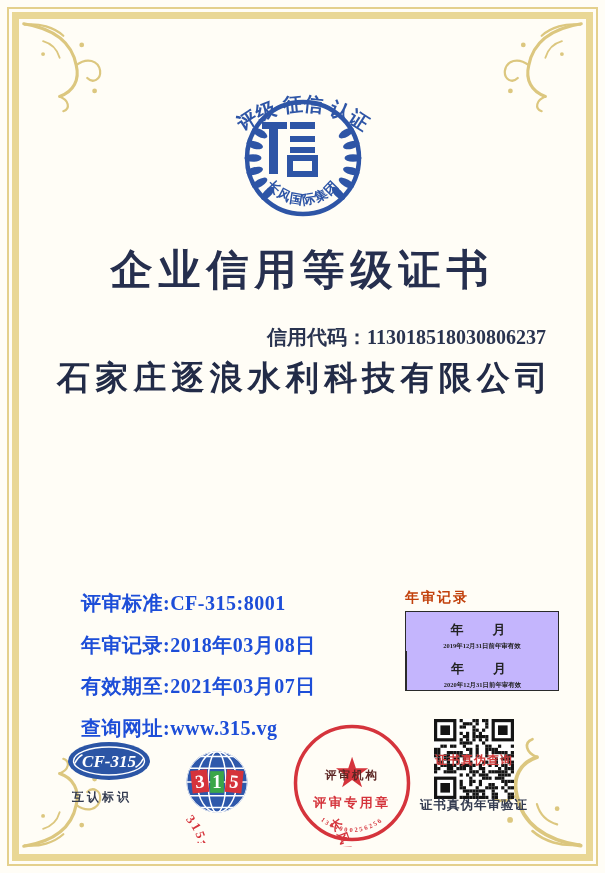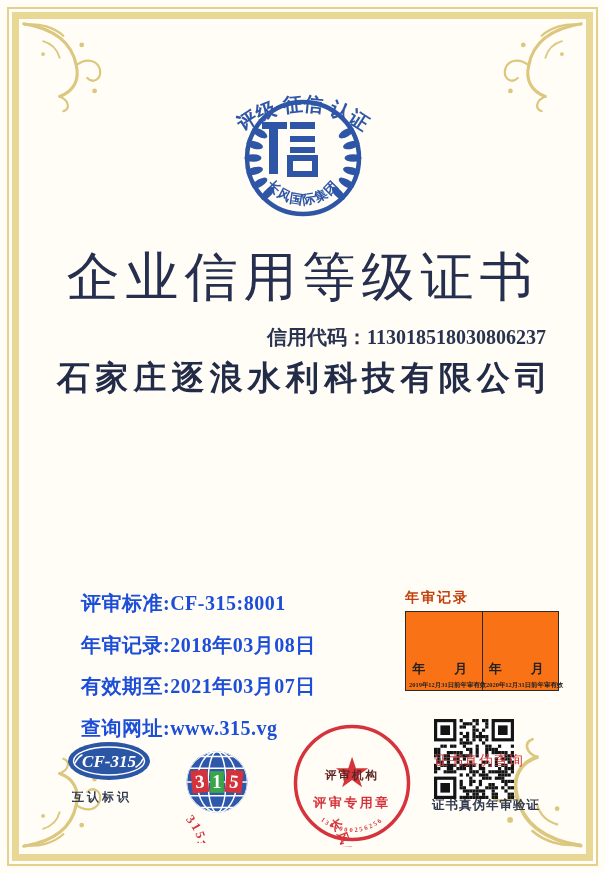--- a/index.html
+++ b/index.html
@@ -11,55 +11,55 @@
   
   .flourish{position:absolute;width:92px;height:92px;color:#dcc77f;}
   .fl-tl{top:21px;left:21px;}
   .fl-tr{top:21px;right:21px;transform:scaleX(-1);}
   .fl-bl{bottom:24px;left:21px;transform:scaleY(-1);}
   .fl-br{bottom:24px;right:21px;transform:scale(-1,-1);width:112px;height:112px;}
   
   .emblem{position:absolute;top:58px;left:50%;transform:translateX(-50%);}
   
   .cert-title{position:absolute;top:242px;left:0;width:100%;text-align:center;
-    font-size:53px;font-weight:400;letter-spacing:6px;color:#262f4e;}
+    font-size:42px;font-weight:700;letter-spacing:6px;color:#262f4e;}
   .credit-line{position:absolute;top:324px;left:58px;right:59px;text-align:right;
     font-size:20px;font-weight:700;color:#29334f;}
   .company{position:absolute;top:356px;left:57px;right:57px;
     font-family:"Liberation Sans","DejaVu Sans",sans-serif;
     font-size:33px;font-weight:900;color:#222b47;
     text-align:justify;text-align-last:justify;}
   .paragraph{position:absolute;top:422px;left:57px;right:55px;
     font-size:19.5px;font-weight:700;color:#2b3551;line-height:38px;
     text-align:justify;text-indent:2em;letter-spacing:.5px;}
   .rating{position:absolute;top:512px;left:0;width:100%;text-align:center;
     font-size:57px;font-weight:900;letter-spacing:10px;color:#cb242e;}
   .details{position:absolute;top:583px;left:81px;font-size:20px;font-weight:700;
     color:#1d4ed8;line-height:41.5px;letter-spacing:.5px;}
   
   .annual{position:absolute;top:589px;left:405px;width:154px;}
   .annual-title{font-size:14px;font-weight:700;color:#c2410c;letter-spacing:2px;margin-bottom:4px;}
-  .annual-box{display:flex;height:78px;border:1.5px solid #2a2a2a;background:#f97316;}
+  .annual-box{display:flex;height:78px;border:1.5px solid #2a2a2a;background:#c4b5fd;flex-direction:column;}
   .annual-cell{flex:1;position:relative;}
   .annual-cell + .annual-cell{border-left:1.5px solid #2a2a2a;}
   .ym{position:absolute;bottom:12px;left:0;width:100%;text-align:center;
       font-size:13px;font-weight:700;letter-spacing:8px;color:#222;}
   .note{position:absolute;bottom:0;left:0;width:100%;text-align:center;
       font-size:7px;font-weight:700;color:#222;transform:scale(.92);transform-origin:center bottom;white-space:nowrap;}
   
   .cf315{position:absolute;top:741px;left:66px;}
   .cf315-caption{position:absolute;top:789px;left:72px;width:100px;
      font-size:12px;font-weight:700;letter-spacing:3px;color:#333b50;}
   .globe{position:absolute;top:721px;left:156px;}
   .seal{position:absolute;top:719px;left:288px;}
   .qr-wrap{position:absolute;top:719px;left:434px;width:80px;height:80px;}
   .qr-overlay{position:absolute;top:33px;left:0;width:100%;text-align:center;
-     font-size:14px;font-weight:400;color:#cf3a3a;letter-spacing:1px;white-space:nowrap;}
+     font-size:12px;font-weight:700;color:#cf3a3a;letter-spacing:1px;white-space:nowrap;}
   .qr-caption{position:absolute;top:797px;left:419px;width:110px;text-align:center;
-     font-size:12.5px;font-weight:700;letter-spacing:1px;color:#333b50;margin-left:12px;}
+     font-size:12.5px;font-weight:700;letter-spacing:1px;color:#333b50;}
 </style>
 </head>
 <body>
 
 <div class="page">
 
   <svg width="0" height="0" style="position:absolute">
     <defs>
       <symbol id="flourish-sym" viewBox="0 0 100 100">
         <g fill="none" stroke="currentColor" stroke-linecap="round">

